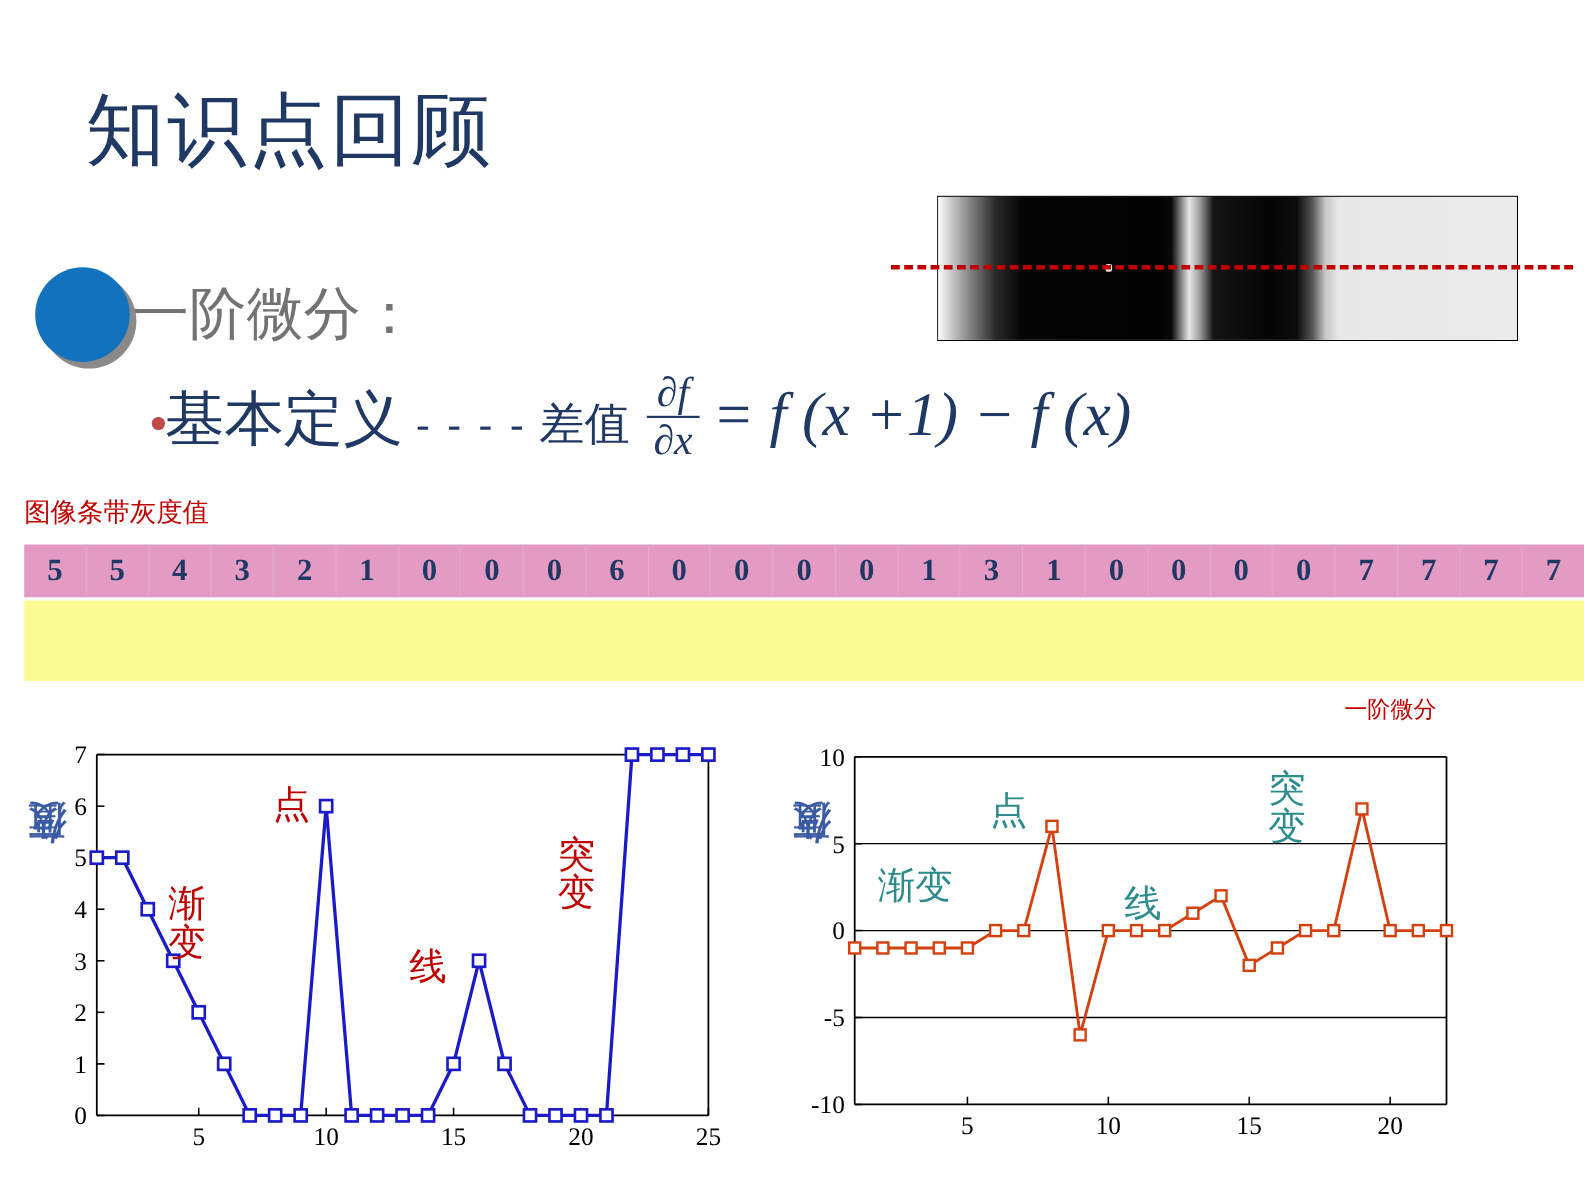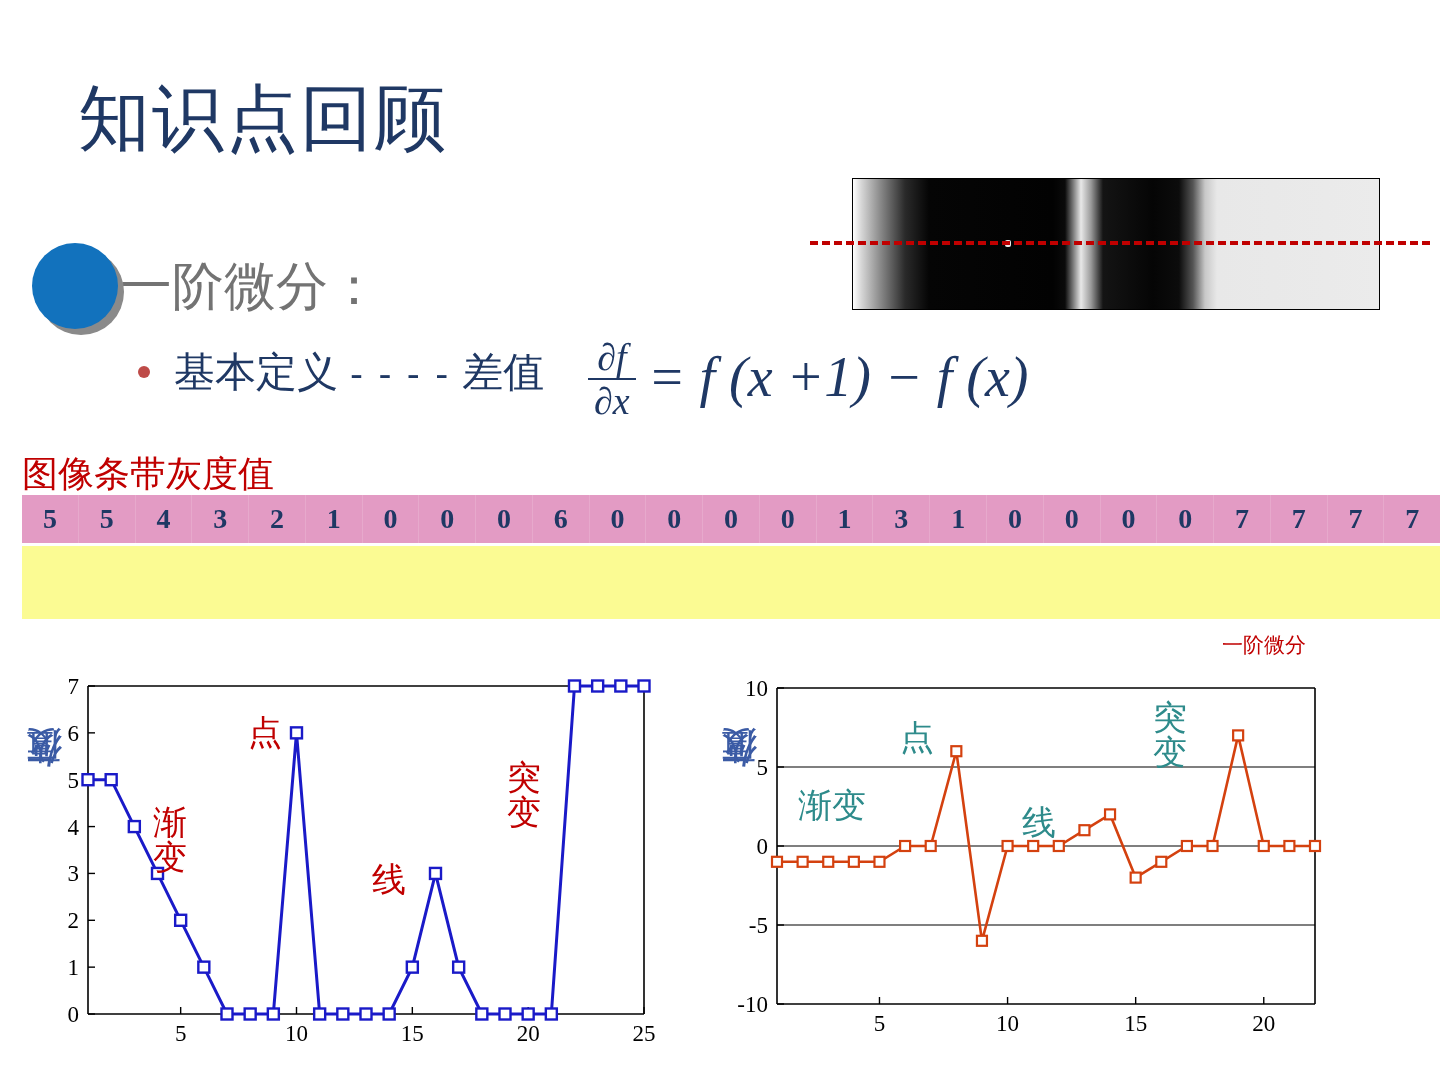--- a/index.html
+++ b/index.html
@@ -82,22 +82,21 @@
   #bullet2-dot {
     width: 12px;
     height: 12px;
     border-radius: 50%;
     background: #BE4B48;
     flex: 0 0 auto;
     position: relative;
     top: -8px;
   }
   #bullet2-text {
-    margin-left: 24px;
-    font-size: 41px;
+    font-size: 54px;
     color: #1F3864;
     font-family: "DejaVu Sans", sans-serif;
   }
   #bullet2-dashes {
     margin-left: 12px;
     font-size: 36px;
     color: #1F3864;
     letter-spacing: 2px;
     font-family: "DejaVu Sans", sans-serif;
   }
@@ -197,21 +196,21 @@
     width: 620px;
     height: 0;
     border-top: 4px dashed #C00000;
   }
 
   
   #gray-values-label {
     position: absolute;
     left: 22px;
     top: 450px;
-    font-size: 36px;
+    font-size: 24px;
     color: #C00000;
     font-family: "DejaVu Sans", sans-serif;
     white-space: nowrap;
   }
 
   
   #value-table {
     position: absolute;
     left: 22px;
     top: 495px;

